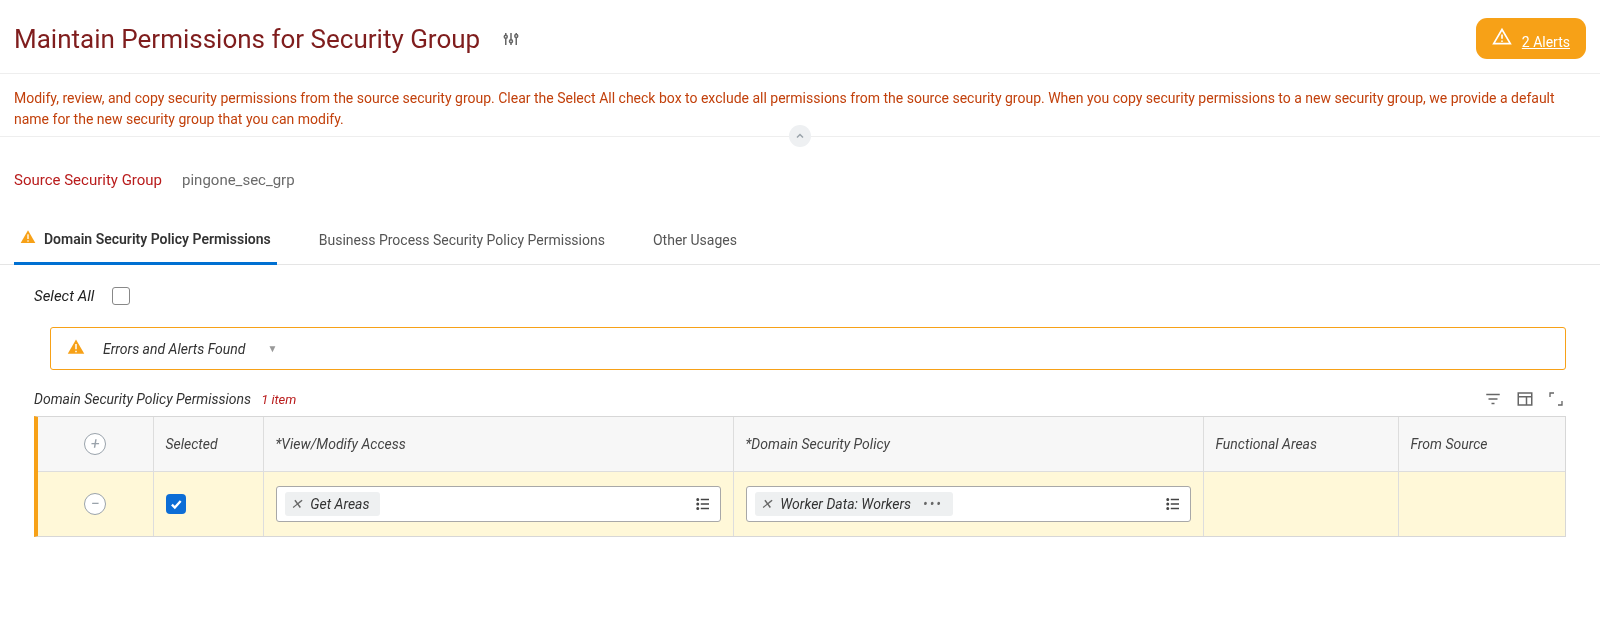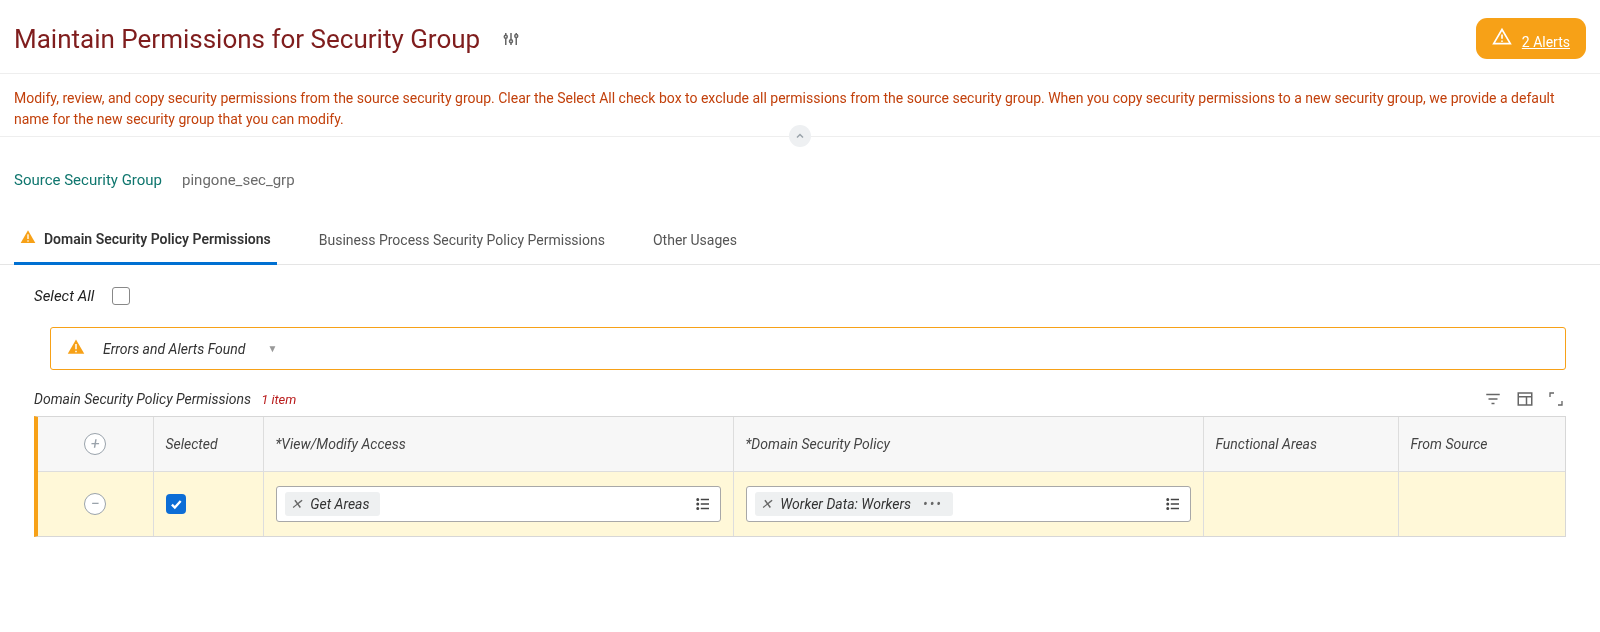--- a/index.html
+++ b/index.html
@@ -62,21 +62,21 @@
     justify-content: center;
     color: #9aa3ab;
     cursor: pointer;
   }
   .source-row {
     display: flex;
     align-items: center;
     padding: 34px 14px 10px 14px;
     gap: 20px;
   }
-  .source-label { font-size: 15px; color: #0f766e; }
+  .source-label { font-size: 15px; color: #b91c1c; }
   .source-value { font-size: 15px; color: #6b6b6b; }
   .tabs {
     display: flex;
     border-bottom: 1px solid #e5e5e5;
     padding: 0 14px;
     margin-top: 16px;
     gap: 36px;
     align-items: flex-end;
   }
   .tab {

